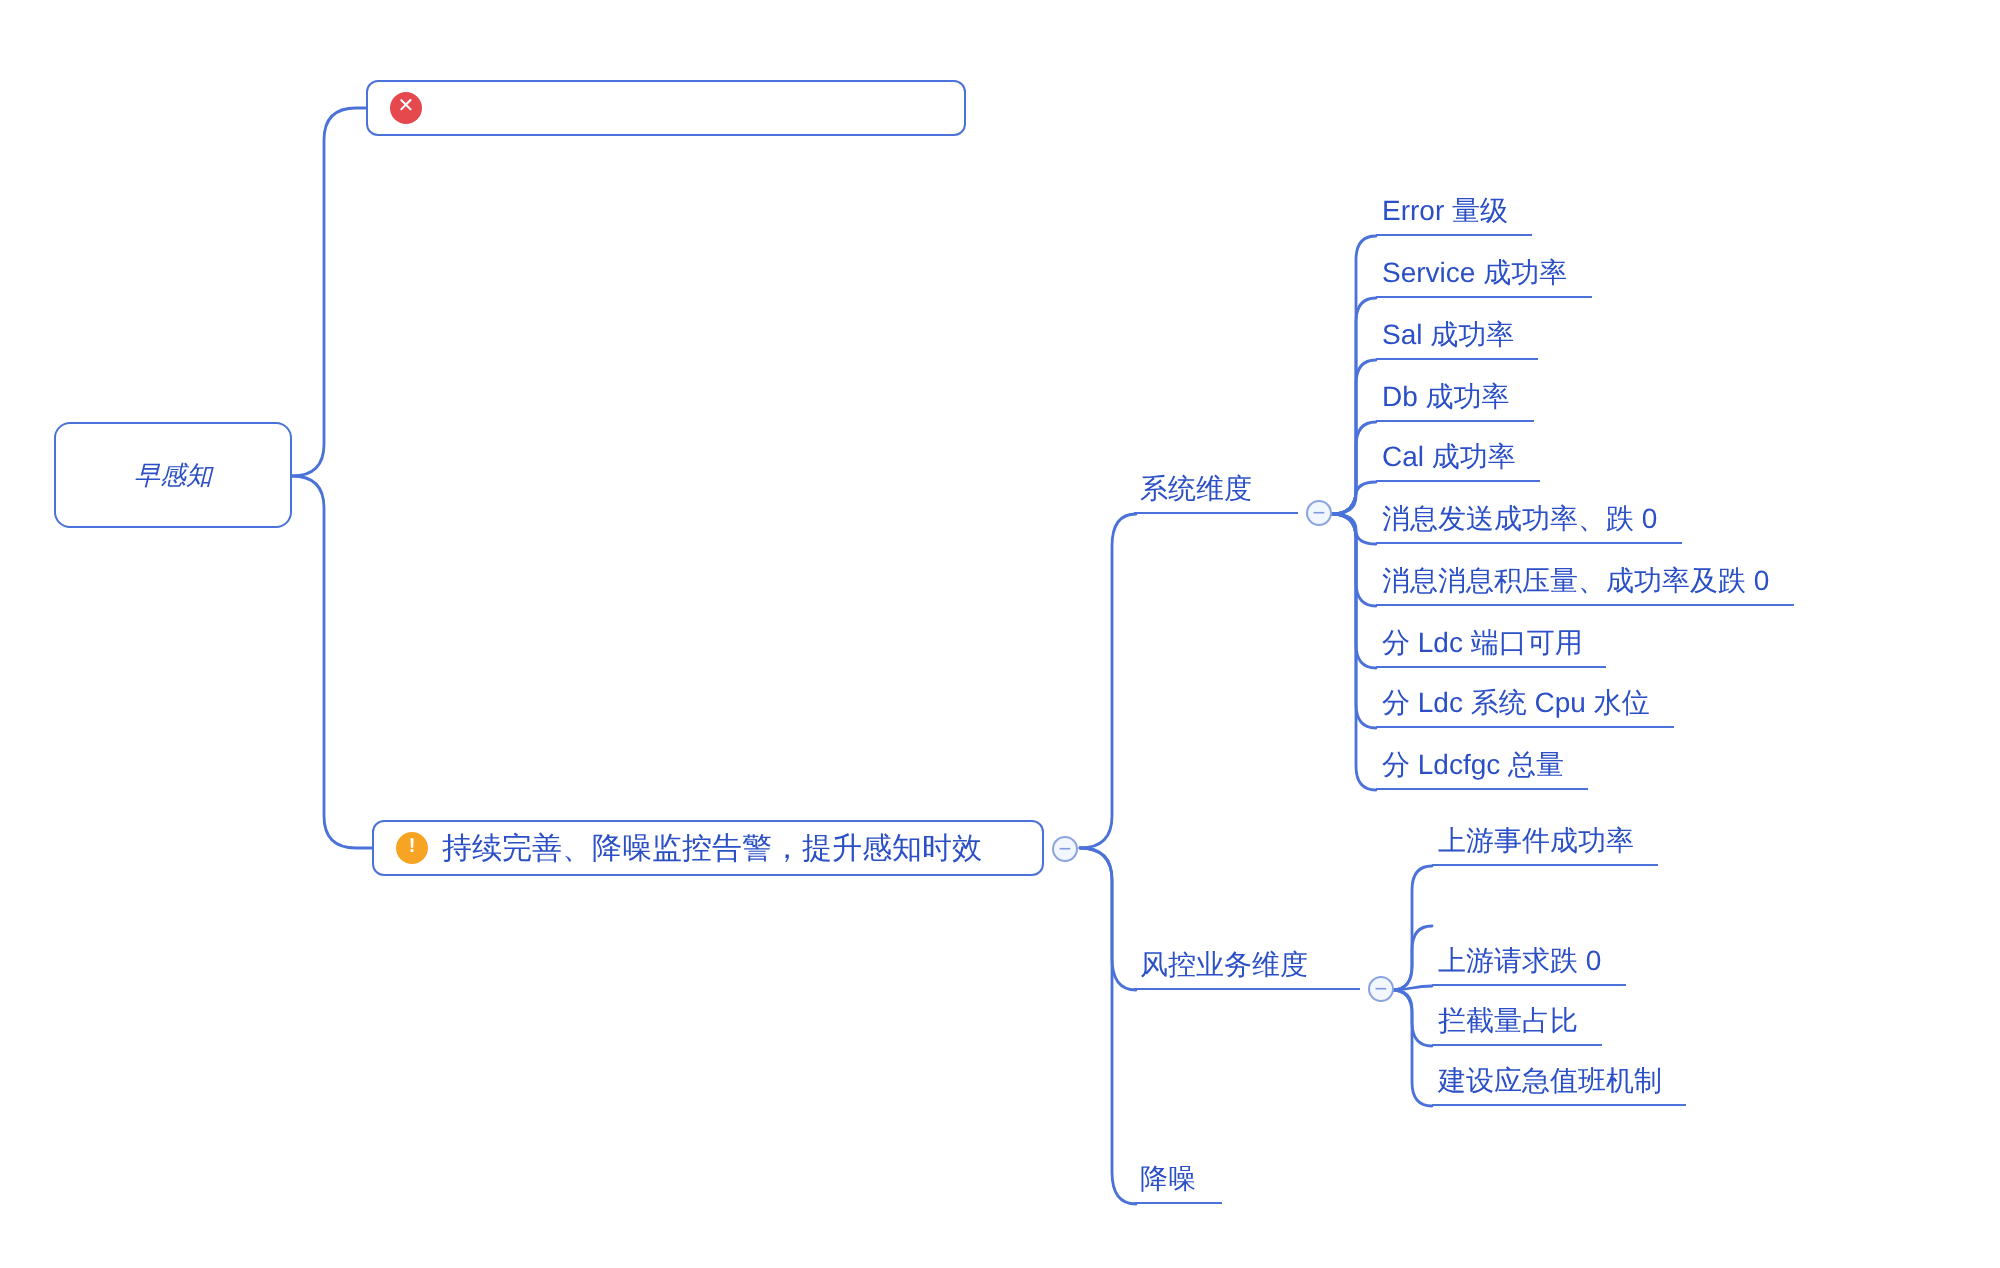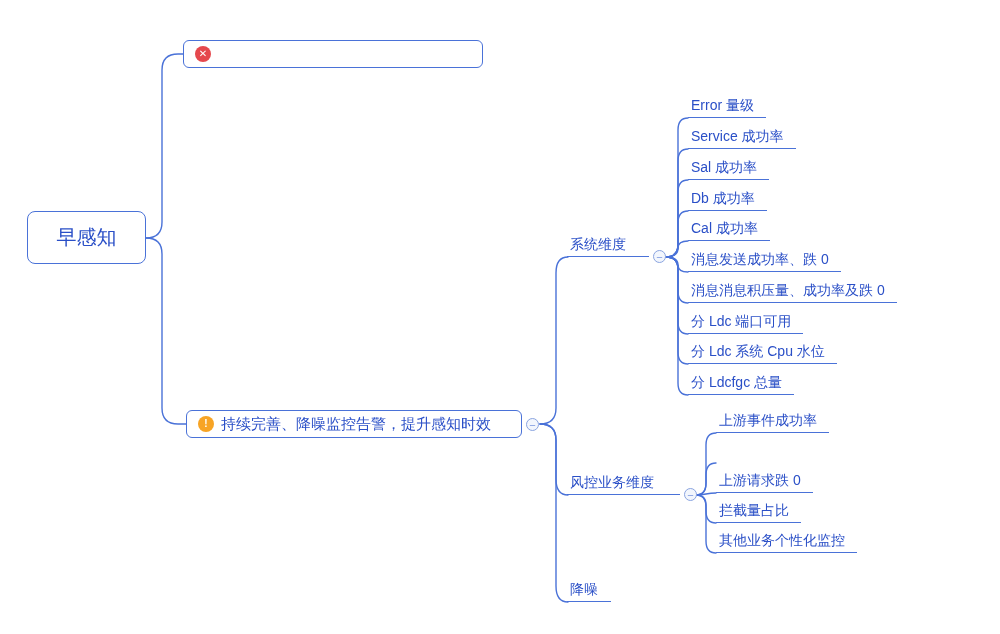--- a/index.html
+++ b/index.html
@@ -11,21 +11,21 @@
   .boxnode{
     position:absolute;box-sizing:border-box;height:28px;
     border:1px solid #4a72d8;border-radius:6px;background:#ffffff;
     display:flex;align-items:center;gap:7px;padding:0 11px;
     color:#2a4fc7;font-size:15px;white-space:nowrap;
   }
   .rootnode{
     position:absolute;box-sizing:border-box;width:119px;height:53px;
     border:1px solid #4a72d8;border-radius:8px;background:#ffffff;
     display:flex;align-items:center;justify-content:center;
-    color:#2a4fc7;font-size:20px;
+    color:#2a4fc7;font-size:13px;font-style:italic;
   }
   .badge{
     width:16px;height:16px;border-radius:50%;flex:0 0 16px;
     display:flex;align-items:center;justify-content:center;
     color:#ffffff;font-size:10px;font-weight:bold;line-height:1;
   }
   .badge.error{background:#e5484d;}
   .badge.warn{background:#f7a425;}
 
   .topic{
@@ -107,15 +107,15 @@
   <div class="topic" style="left:688px;top:219px;text-align:center;"><span>Cal 成功率</span></div>
   <div class="topic" style="left:688px;top:250px;"><span>消息发送成功率、跌 0</span></div>
   <div class="topic" style="left:688px;top:281px;"><span>消息消息积压量、成功率及跌 0</span></div>
   <div class="topic" style="left:688px;top:312px;"><span>分 Ldc 端口可用</span></div>
   <div class="topic" style="left:688px;top:342px;"><span>分 Ldc 系统 Cpu 水位</span></div>
   <div class="topic" style="left:688px;top:373px;"><span>分 Ldcfgc 总量</span></div>
 
   <div class="topic" style="left:716px;top:411px;"><span>上游事件成功率</span></div>
   <div class="topic" style="left:716px;top:471px;"><span>上游请求跌 0</span></div>
   <div class="topic" style="left:716px;top:501px;"><span>拦截量占比</span></div>
-  <div class="topic" style="left:716px;top:531px;"><span>其他业务个性化监控</span></div>
+  <div class="topic" style="left:716px;top:531px;"><span>建设应急值班机制</span></div>
 
 </div>
 
 </body></html>

